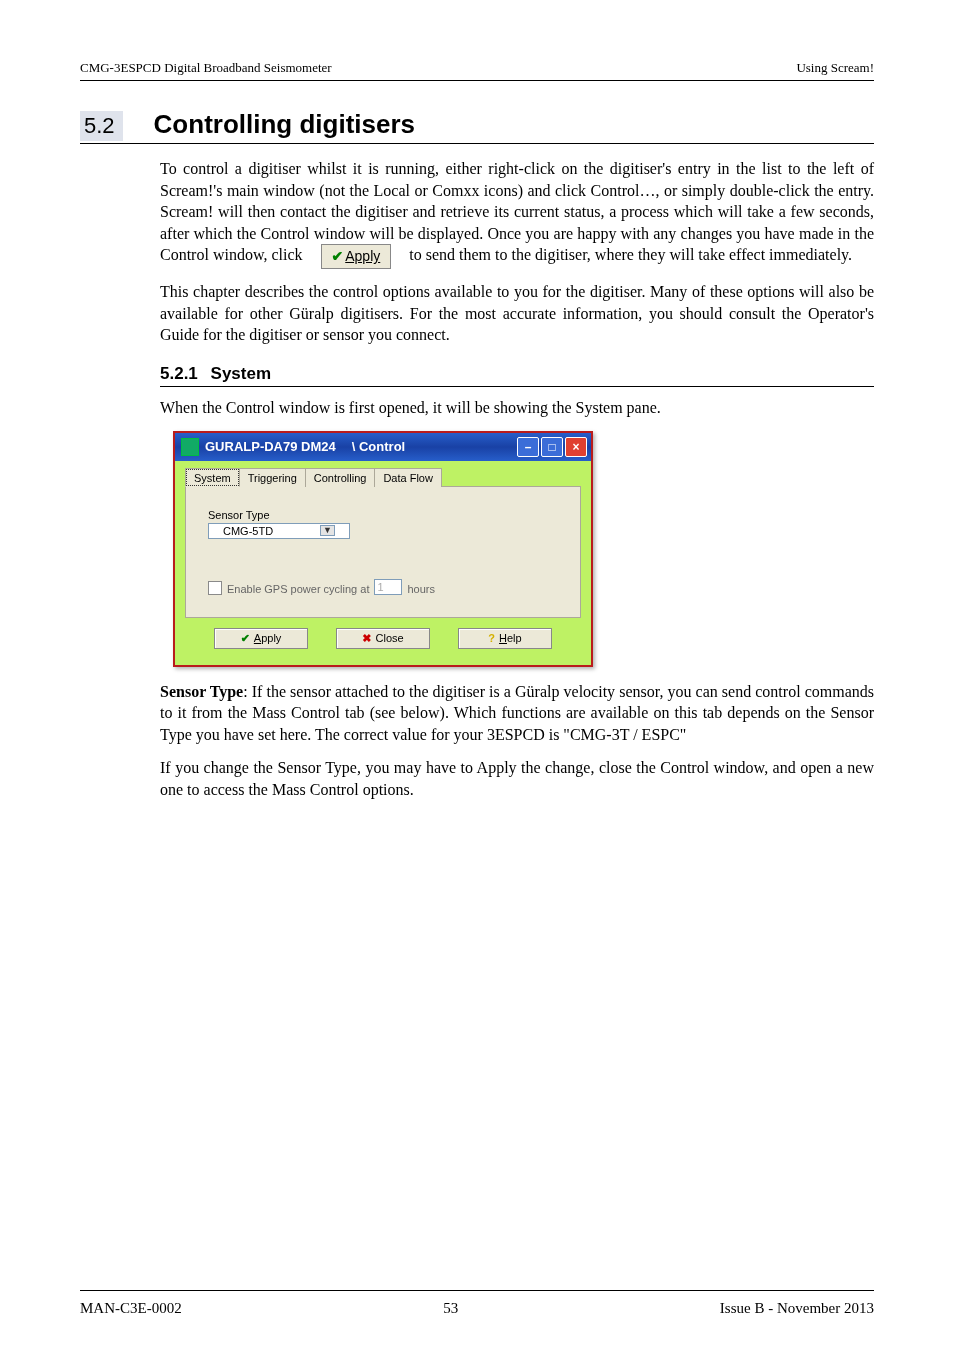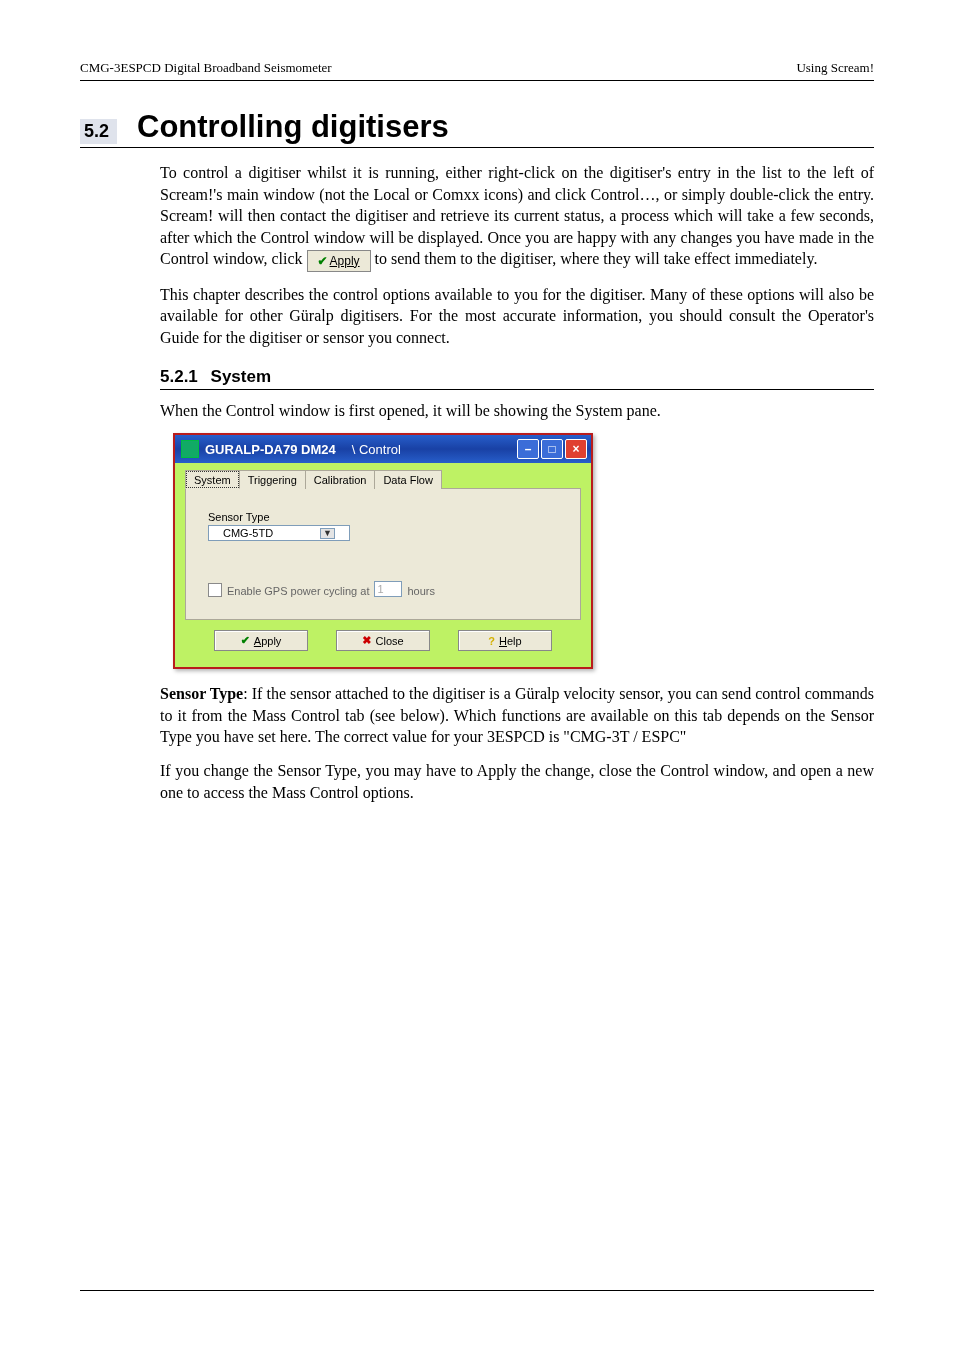--- a/index.html
+++ b/index.html
@@ -28,51 +28,51 @@
     border-top: 1px solid #000;
     margin: 0 0 28px 0;
   }
   .section-title-row {
     border-bottom: 1px solid #000;
     padding-bottom: 2px;
     margin-bottom: 14px;
   }
   .section-number {
     font-family: Arial, Helvetica, sans-serif;
-    font-weight: bold;
-    font-size: 18px;
+    font-weight: normal;
+    font-size: 22px;
     display: inline-block;
     background: #dfe3ec;
     padding: 2px 8px 2px 4px;
-    margin-right: 16px;
+    margin-right: 27px;
   }
   .section-title {
     font-family: Arial, Helvetica, sans-serif;
     font-weight: bold;
-    font-size: 31px;
+    font-size: 26px;
   }
   .body-block {
     margin-left: 80px;
   }
   p.body {
     font-family: Georgia, serif;
     font-size: 16px;
     text-align: justify;
     line-height: 1.35;
     margin: 0 0 12px 0;
   }
   .apply-btn-inline {
     display: inline-block;
     vertical-align: middle;
     border: 1px solid #888;
     background: #ece9d8;
     font-family: Tahoma, Arial, sans-serif;
-    font-size: 12px;
+    font-size: 14px;
     padding: 2px 10px;
-    margin: 0 0;
+    margin: 0 14px;
   }
   .apply-btn-inline .chk {
     color: #008000;
     font-weight: bold;
     margin-right: 2px;
   }
   .subsection-row {
     border-bottom: 1px solid #000;
     padding-bottom: 2px;
     margin: 18px 0 10px 0;
@@ -94,21 +94,21 @@
   .xp-titlebar {
     background: linear-gradient(to bottom, #275eca 0%, #1941a5 50%, #275eca 100%);
     padding: 4px 4px 4px 6px;
     display: flex;
     align-items: center;
     justify-content: space-between;
   }
   .xp-title-left { display: flex; align-items: center; gap: 6px; }
   .xp-appicon { width:16px; height:16px; background:#1a6; border:1px solid #0b4; }
   .xp-title-text { color:#fff; font-size:13px; font-weight:bold; }
-  .xp-title-sub { color:#fff; font-size:13px; font-weight:normal; margin-left:10px; }
+  .xp-title-sub { color:#fff; font-size:13px; font-weight:bold; margin-left:10px; }
   .xp-winbtns { display:flex; gap:2px; }
   .xp-wbtn {
     width:20px; height:18px; display:flex; align-items:center; justify-content:center;
     font-family: Arial, sans-serif; font-size:12px; font-weight:bold;
     border:1px solid #fff; border-radius:2px;
   }
   .xp-wbtn.min, .xp-wbtn.max { background:#3b6dd8; color:#fff; }
   .xp-wbtn.close { background:#e04030; color:#fff; }
   .xp-body { padding:6px 10px 8px 10px; }
   .xp-tabs { display:flex; border-bottom:1px solid #aca899; font-size:11px; }
@@ -225,21 +225,21 @@
         <div class="xp-winbtns">
           <span class="xp-wbtn min">–</span>
           <span class="xp-wbtn max">□</span>
           <span class="xp-wbtn close">×</span>
         </div>
       </div>
       <div class="xp-body">
         <div class="xp-tabs">
           <span class="xp-tab active">System</span>
           <span class="xp-tab">Triggering</span>
-          <span class="xp-tab">Calibration</span>
+          <span class="xp-tab">Controlling</span>
           <span class="xp-tab">Data Flow</span>
         </div>
         <div class="xp-tabcontent">
           <div class="xp-group">
             <span class="xp-label">Sensor Type</span>
             <span class="xp-select">
               <span>CMG-5TD</span>
               <span class="arrow">▼</span>
             </span>
           </div>
@@ -269,14 +269,19 @@
 
     <p class="body">
       <b>Sensor Type</b><span>: If the sensor attached to the digitiser is a Güralp velocity sensor, you can send control commands to it from the Mass Control tab (see below).  Which functions are available on this tab depends on the Sensor Type you have set here.  The correct value for your 3ESPCD is "CMG-3T / ESPC"</span>
     </p>
 
     <p class="body">If you change the Sensor Type, you may have to Apply the change, close the Control window, and open a new one to access the Mass Control options.</p>
 
   </div>
 
   <hr class="footer-hr">
+  <div class="footer">
+    <span>MAN-C3E-0002</span>
+    <span>53</span>
+    <span>Issue B  - November 2013</span>
+  </div>
 
 </div>
 
 </body></html>

